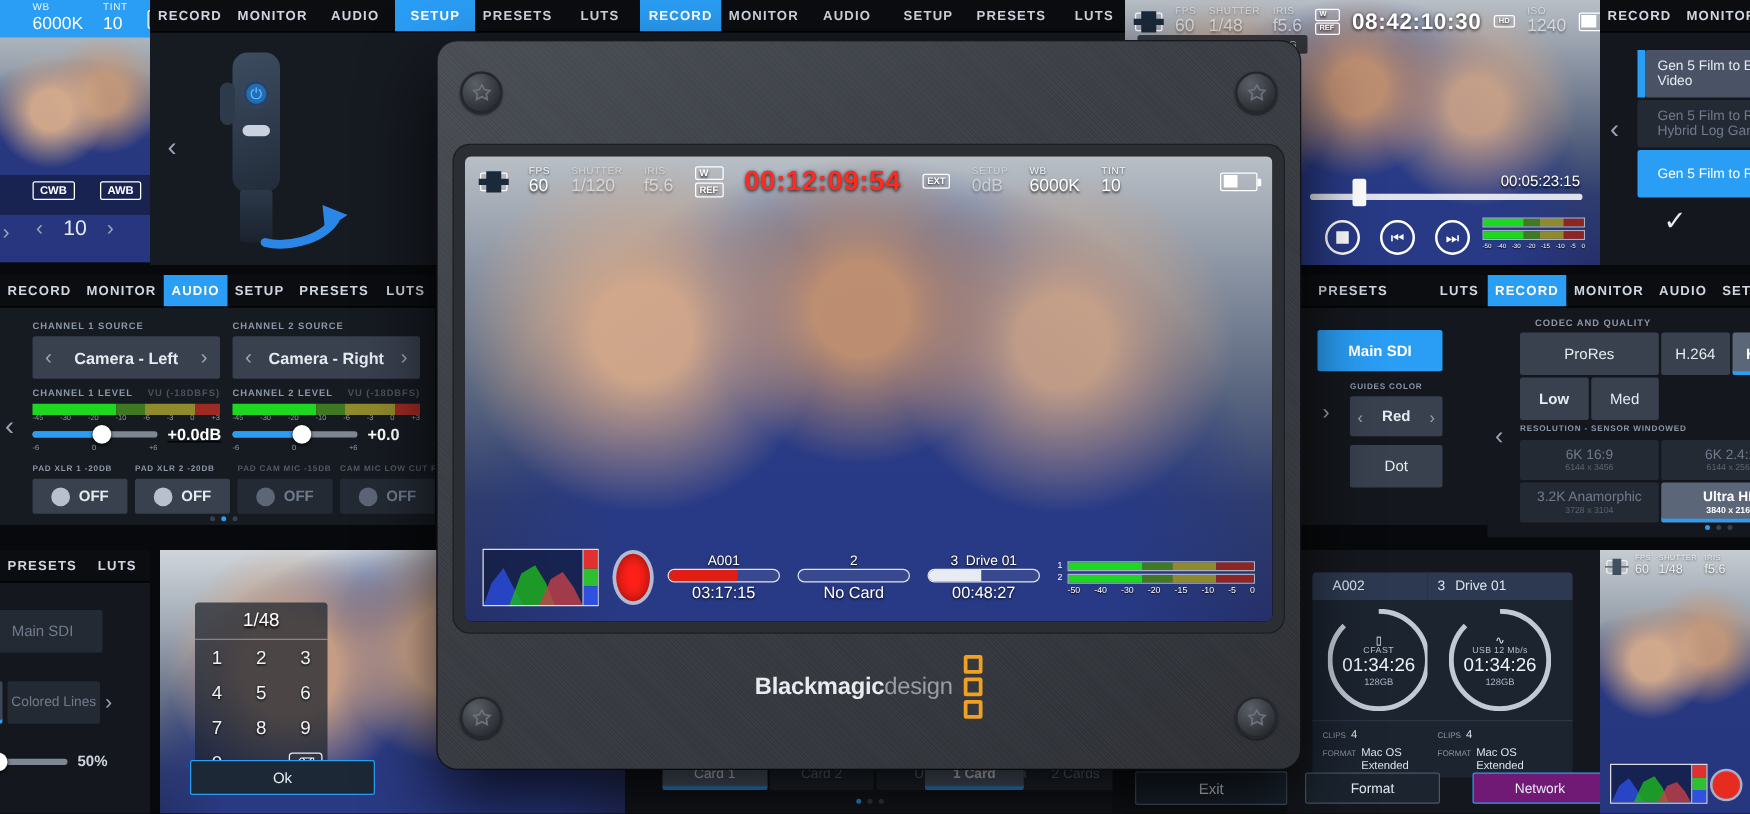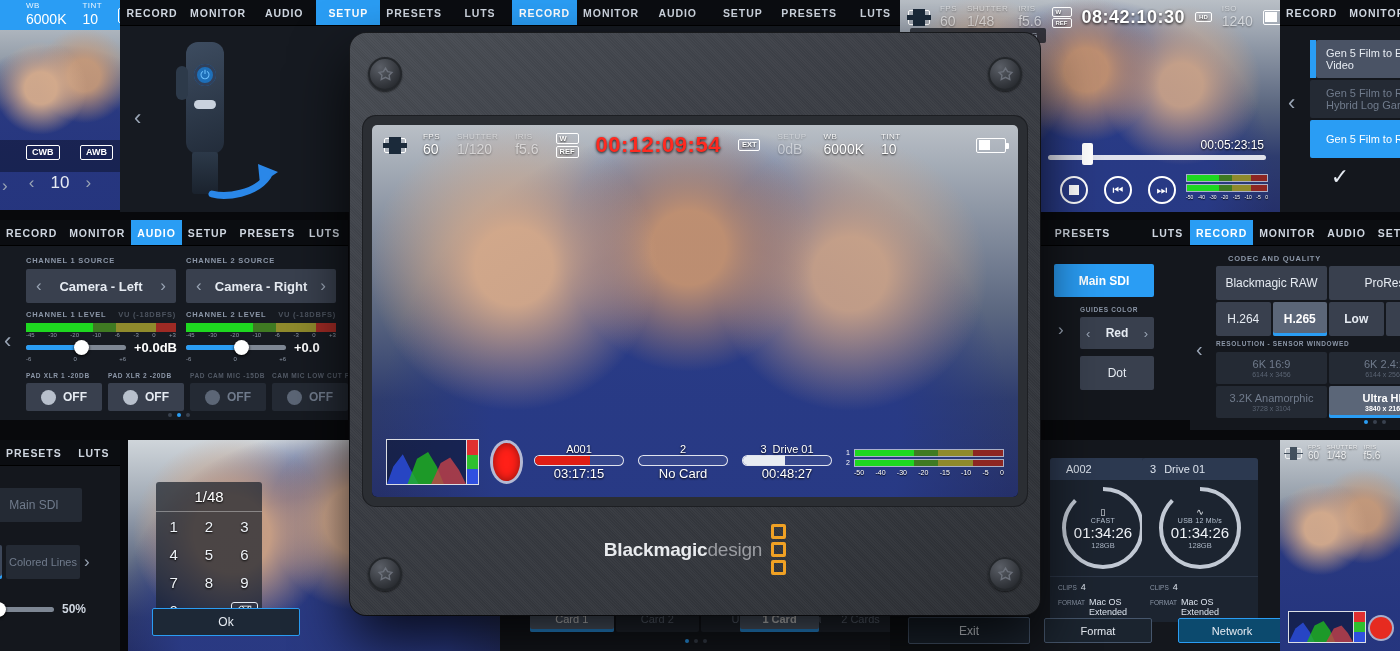--- a/index.html
+++ b/index.html
@@ -393,21 +393,21 @@
           <span>-30</span>
           <span>-20</span>
           <span>-10</span>
           <span>-6</span>
           <span>-3</span>
           <span>0</span>
           <span>+3</span>
       </div>
     </div>
 
-    <div class="sliderrow" style="position:absolute;left:26px;top:120px;width:150px;">
+    <div class="sliderrow" style="position:absolute;left:26px;top:120px;width:150px;text-decoration:underline;">
       <div class="track" style="width:100px;flex:none;">
           <div class="f" style="width:55%"></div>
           <div class="k" style="left:55%"></div>
         </div>
       <span style="color:#fff;font-size:13px;font-weight:bold;">+0.0dB</span>
     </div>
     <div class="sliderrow" style="position:absolute;left:186px;top:120px;width:150px;">
       <div class="track" style="width:100px;flex:none;">
           <div class="f" style="width:55%"></div>
           <div class="k" style="left:55%"></div>
@@ -484,21 +484,20 @@
 
   <div class="panel" style="left:1190px;top:220px;width:210px;height:210px;background:#14171d;">
     <div class="tabbar">
       <div class="tab active">RECORD</div>
       <div class="tab">MONITOR</div>
       <div class="tab">AUDIO</div>
       <div class="tab">SETUP</div>
     </div>
     <div class="seclabel" style="position:absolute;left:26px;top:34px;margin-left:12px;">CODEC AND QUALITY</div>
     <div style="position:absolute;left:26px;top:46px;right:-40px;display:grid;grid-template-columns:1fr 1fr;gap:2px;">
-      <div class="btn" style="height:34px;font-size:12px;">Blackmagic RAW</div>
       <div class="btn" style="height:34px;font-size:12px;">ProRes</div>
       <div style="display:flex;gap:2px;">
         <div class="btn" style="flex:1;height:34px;font-size:12px;">H.264</div>
         <div class="btn sel" style="flex:1;height:34px;font-size:12px;">H.265</div>
       </div>
       <div style="display:flex;gap:2px;">
         <div class="btn" style="flex:1;height:34px;font-size:12px;font-weight:bold;">Low</div>
         <div class="btn" style="flex:1;height:34px;font-size:12px;">Med</div>
       </div>
     </div>
@@ -643,21 +642,21 @@
       <div style="border-top:1px solid #2b3546;padding:5px 8px;color:#dde4ee;font-size:9px;display:flex;gap:4px;align-items:baseline;">
         <span style="font-size:6.5px;color:#8b96a7;">CLIPS</span>
         <span>4</span>
       </div>
       <div style="padding:0 8px 5px;color:#dde4ee;font-size:9px;display:flex;gap:4px;align-items:baseline;">
         <span style="font-size:6.5px;color:#8b96a7;">FORMAT</span>
         <span>Mac OS Extended</span>
       </div>
     </div>
     <div class="btn" style="position:absolute;left:14px;top:178px;width:108px;height:25px;font-size:11px;background:#1b242f;border:1px solid #46566c;">Format</div>
-    <div class="btn" style="position:absolute;left:148px;top:178px;width:108px;height:25px;font-size:11px;background:#0c4a6e;border:1px solid #2a9df4;">Network</div>
+    <div class="btn" style="position:absolute;left:148px;top:178px;width:108px;height:25px;font-size:11px;background:#701a75;border:1px solid #2a9df4;">Network</div>
   </div>
 
   <div class="panel" style="left:1280px;top:440px;width:120px;height:211px;background:#000;">
     <div class="photo v2"></div>
     <div class="hud-top" style="height:26px;gap:6px;padding:0 5px;opacity:.75;">
       <div class="framebox" style="width:17px;height:11px;"></div>
       <div class="hud-item">
         <span class="k" style="font-size:6px;">FPS</span>
         <span class="v" style="font-size:10px;">60</span>
       </div>

